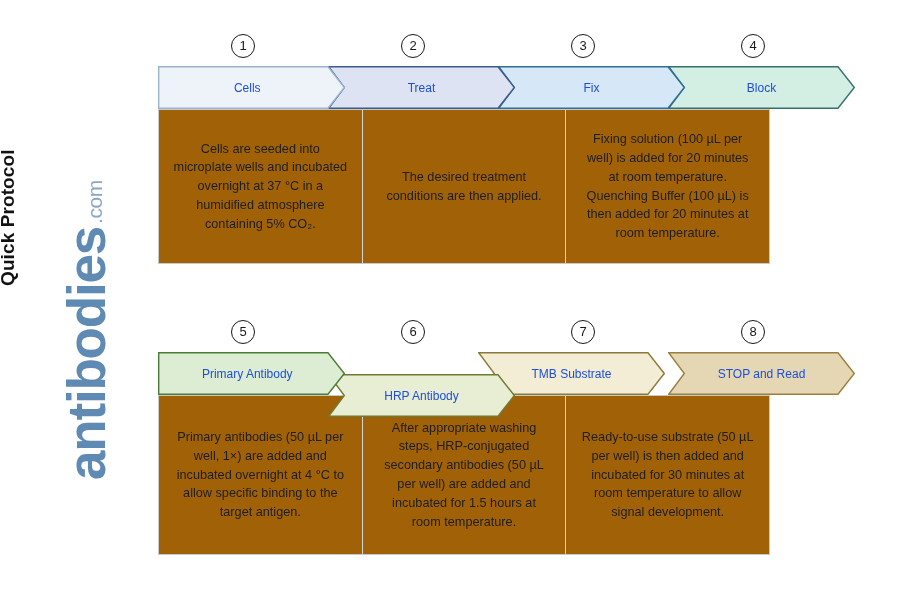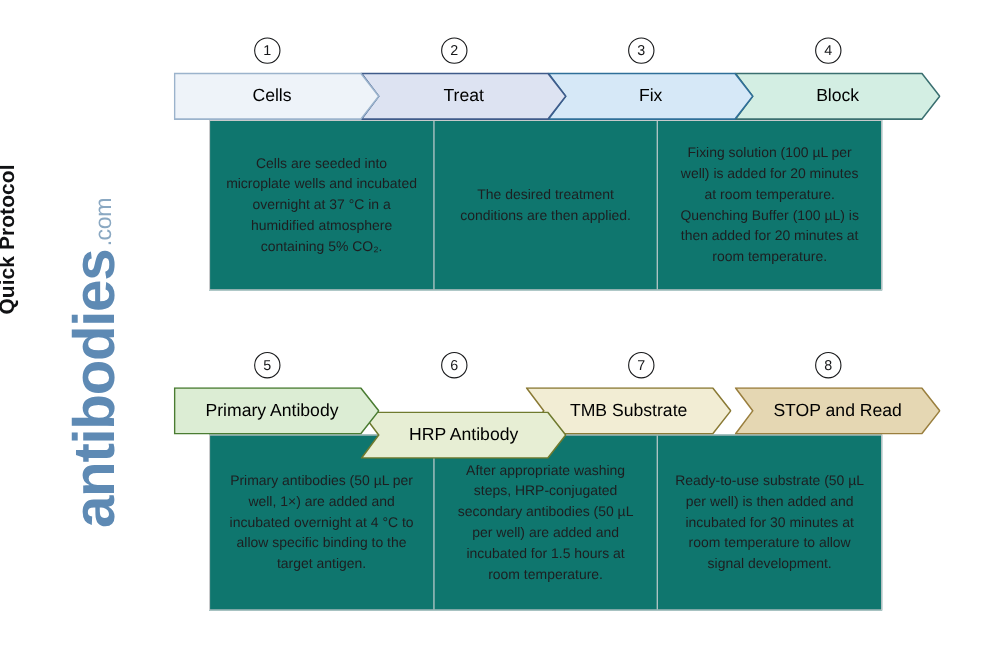--- a/index.html
+++ b/index.html
@@ -102,40 +102,39 @@
     width: 680px;
   }
   .chevron {
     position: absolute;
     top: 0;
     height: 43px;
     box-sizing: border-box;
     display: flex;
     align-items: center;
     justify-content: center;
-    font-size: 16px;
-    color: #000000;
+    font-size: 12px;
+    color: #1d4ed8;
     text-align: center;
   }
   .chevron span { position: relative; z-index: 2; }
   .chev-shape {
     position: absolute;
     inset: 0;
     z-index: 1;
   }
 
   .panel-band {
     position: relative;
     width: 612px;
     height: 155px;
     border: 1px solid #c8c9cb;
     box-sizing: border-box;
-    background: #0f766e;
-    display: flex;
-    margin-left: 32px;
+    background: #a16207;
+    display: flex;
   }
   #row-2 .panel-band { height: 160px; }
 
   .panel {
     flex: 1 1 0;
     border-right: 1px solid #d4d5d7;
     box-sizing: border-box;
     display: flex;
     align-items: center;
     justify-content: center;

